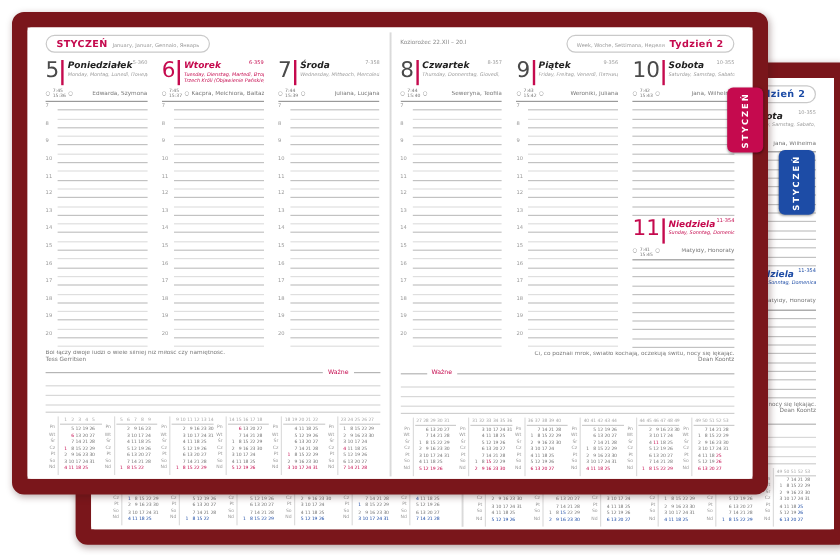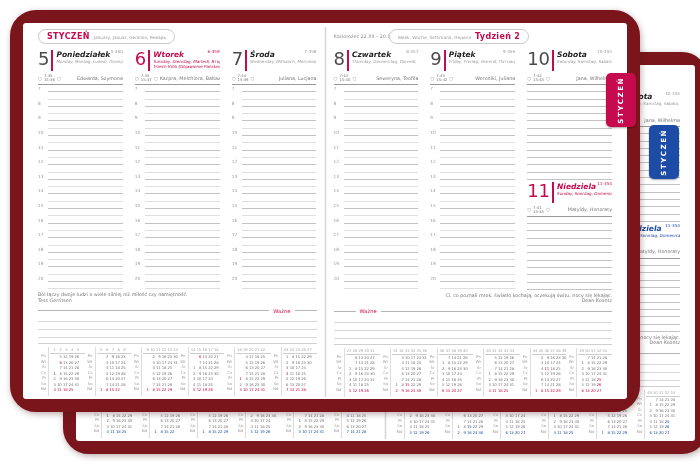--- a/index.html
+++ b/index.html
@@ -1,36 +1,36 @@
 <!DOCTYPE html>
 <html><head>
 <meta charset="utf-8">
 <style>
   html,body{margin:0;padding:0;background:#fff;}
   .stage{position:relative;width:700px;height:463px;background:#fff;overflow:hidden;
          font-family:"DejaVu Sans","Liberation Sans",sans-serif;}
-  .spread{position:absolute;background:#fff;border:13px solid #7a161b;border-radius:26px;
+  .spread{position:absolute;background:#fff;border:13px solid #7a161b;border-radius:10px;
           box-shadow:1px 2px 6px rgba(60,20,20,.35);box-sizing:border-box;}
   .spread.front{left:10px;top:10px;width:630px;height:402px;z-index:2;
           --acc:#c50a4e;--acc-soft:#d4738f;}
   .spread.back{left:63px;top:52px;width:645px;height:402px;z-index:1;
           --acc:#1d4ca6;--acc-soft:#7388c4;}
   .paper{position:relative;width:100%;height:100%;background:#fff;border-radius:3px;
          padding:4px 8px 2px 8px;box-sizing:border-box;overflow:hidden;}
   .pages{display:flex;height:100%;}
   .page{flex:1;padding:0 7px;position:relative;min-width:0;}
   .gutter{width:3px;background:linear-gradient(90deg,#fff,#d8d8d8,#fff);}
   .month-tab{position:absolute;top:50px;right:-9px;width:30px;height:54px;background:var(--acc);
          border-radius:5px;display:flex;align-items:center;justify-content:center;z-index:6;
          box-shadow:0 1px 2px rgba(0,0,0,.35);}
   .spread.back .month-tab{top:60px;right:16px;}
   .month-tab span{writing-mode:vertical-rl;transform:rotate(180deg);color:#fff;font-size:7px;
          letter-spacing:1.6px;font-weight:bold;}
   .toprow{display:flex;align-items:center;height:17px;margin-top:1px;}
-  .toprow.between{}
+  .toprow.between{justify-content:space-between;}
   .pill{display:inline-flex;align-items:baseline;gap:4px;border:1px solid #c9c9c9;border-radius:8px;
         padding:2px 8px;background:#fff;}
   .pill-main{font-size:8px;font-weight:bold;color:var(--acc);letter-spacing:.3px;}
   .pill-sub{font-size:4.3px;color:#999;}
   .zodiac{font-size:4.8px;color:#8a8a8a;}
   .daygrid{display:flex;gap:12px;margin-top:3px;}
   .daycol{flex:1;min-width:0;}
   .dhead{position:relative;display:flex;height:24px;}
   .dnum{font-size:18px;font-weight:400;color:#4a4a4a;line-height:22px;}
   .dhead.red .dnum{color:var(--acc);}

